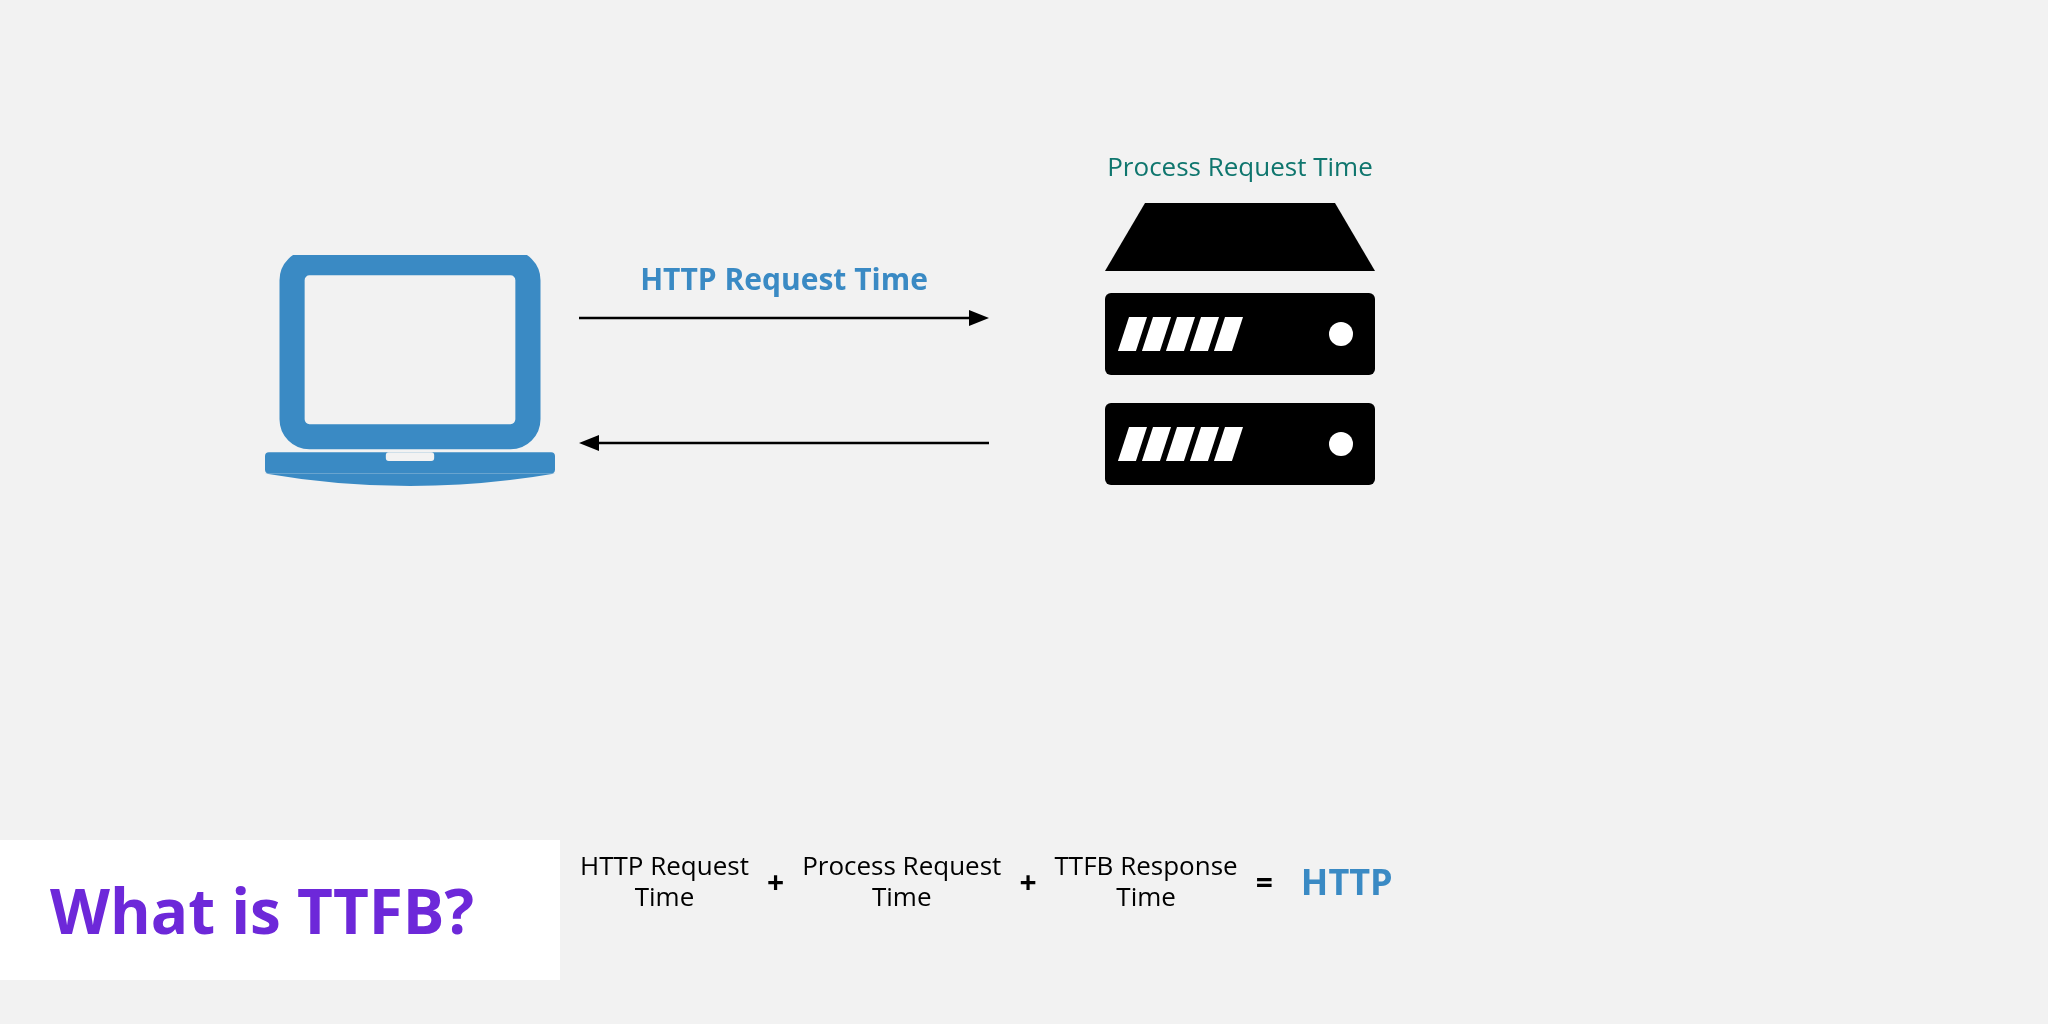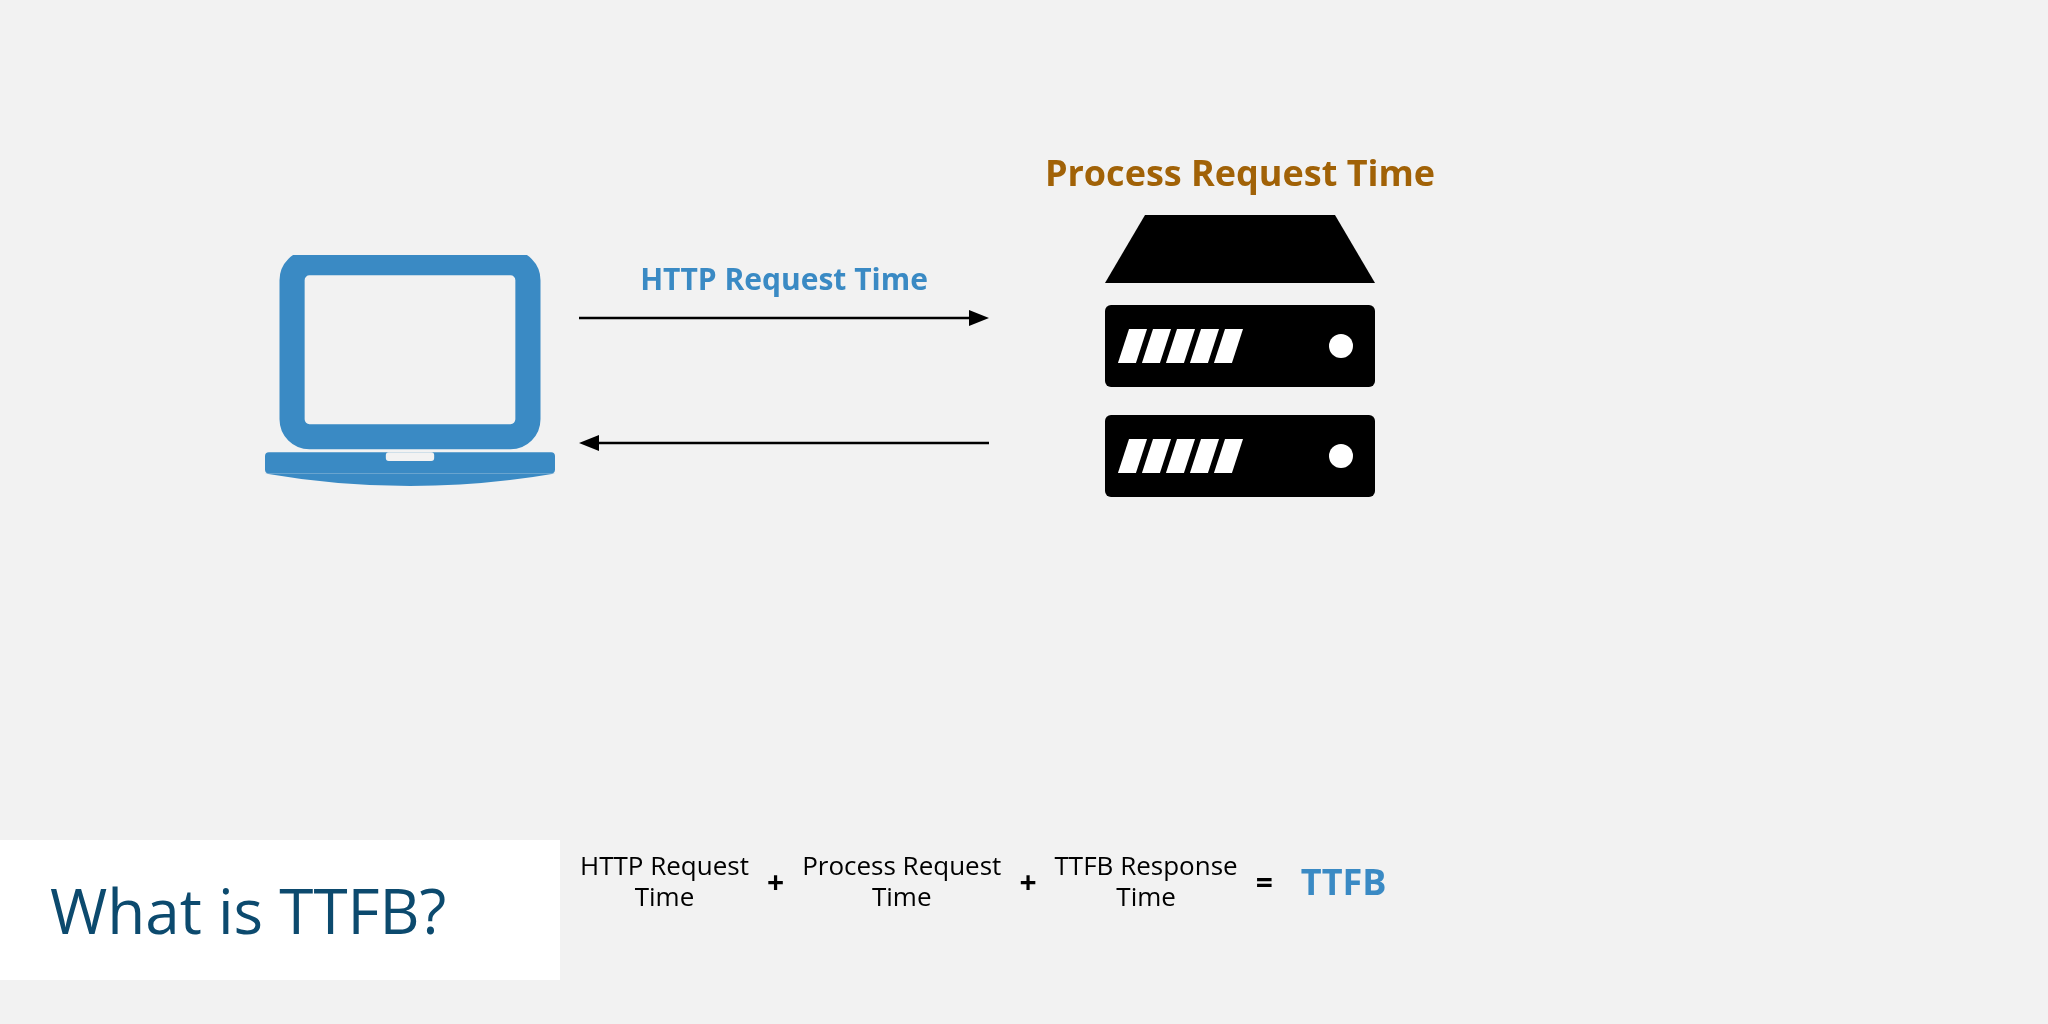--- a/index.html
+++ b/index.html
@@ -22,24 +22,24 @@
 
   
   .server-area {
     position: absolute;
     left: 1030px;
     top: 150px;
     width: 420px;
     text-align: center;
   }
   .server-label {
-    font-size: 36px;
-    font-weight: 700;
+    font-size: 26px;
+    font-weight: 400;
     line-height: 1.25;
-    color: #a16207;
+    color: #0f766e;
     margin-bottom: 20px;
   }
   .server-svg { width: 270px; margin: 0 auto; display: block; }
 
   
   .arrow-group {
     position: absolute;
     left: 579px;
     width: 410px;
     text-align: center;
@@ -59,22 +59,22 @@
   .title-box {
     position: absolute;
     left: 0;
     top: 840px;
     background: #ffffff;
     padding: 28px 50px 28px 50px;
     width: 560px;
   }
   .title-text {
     font-size: 62px;
-    font-weight: 400;
-    color: #0c4a6e;
+    font-weight: 700;
+    color: #6d28d9;
     white-space: nowrap;
   }
 
   
   .equation {
     position: absolute;
     left: 580px;
     top: 850px;
     display: flex;
     align-items: center;
@@ -178,14 +178,14 @@
   </div>
   <div class="eq-op">+</div>
   <div class="eq-term">
     <span>Process Request</span><br><span>Time</span>
   </div>
   <div class="eq-op">+</div>
   <div class="eq-term">
     <span>TTFB Response</span><br><span>Time</span>
   </div>
   <div class="eq-op">=</div>
-  <div class="eq-result">TTFB</div>
+  <div class="eq-result">HTTP</div>
 </div>
 
 </body></html>

